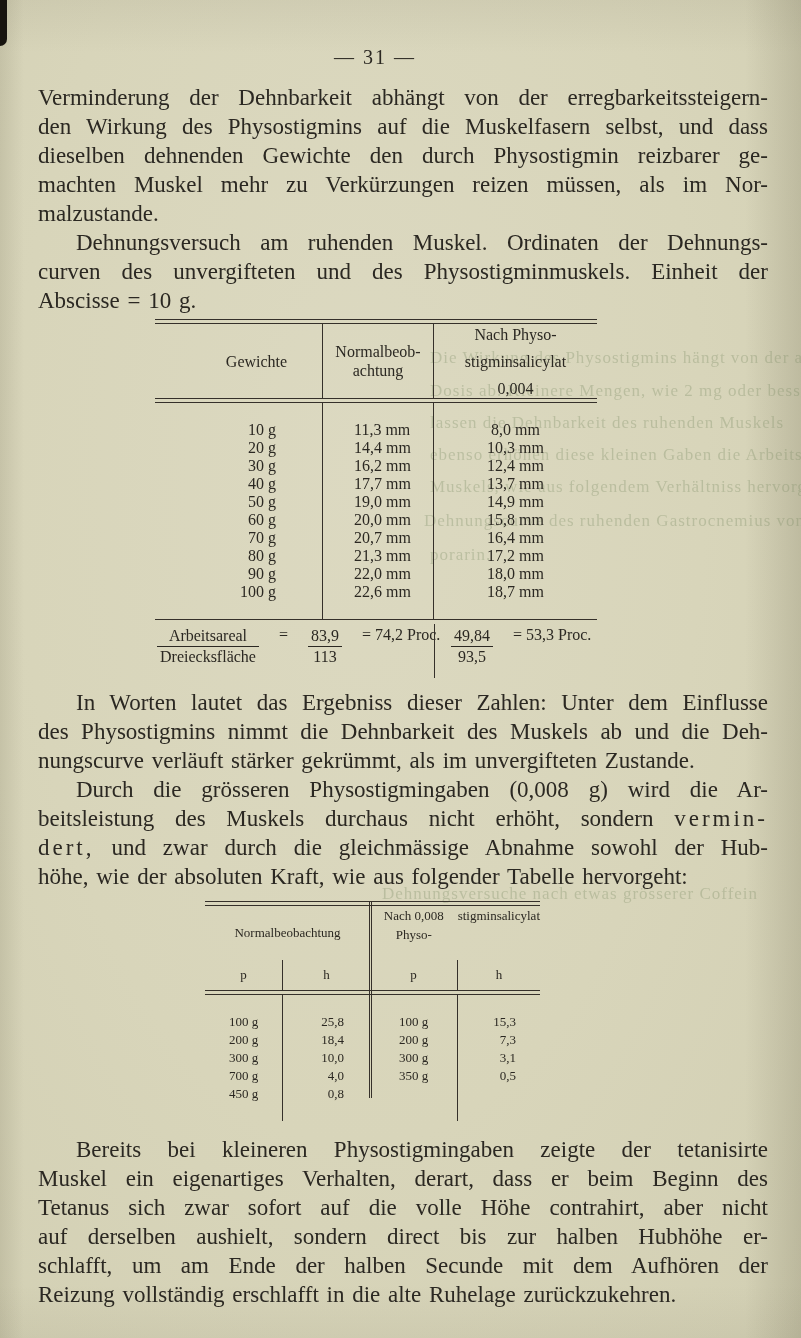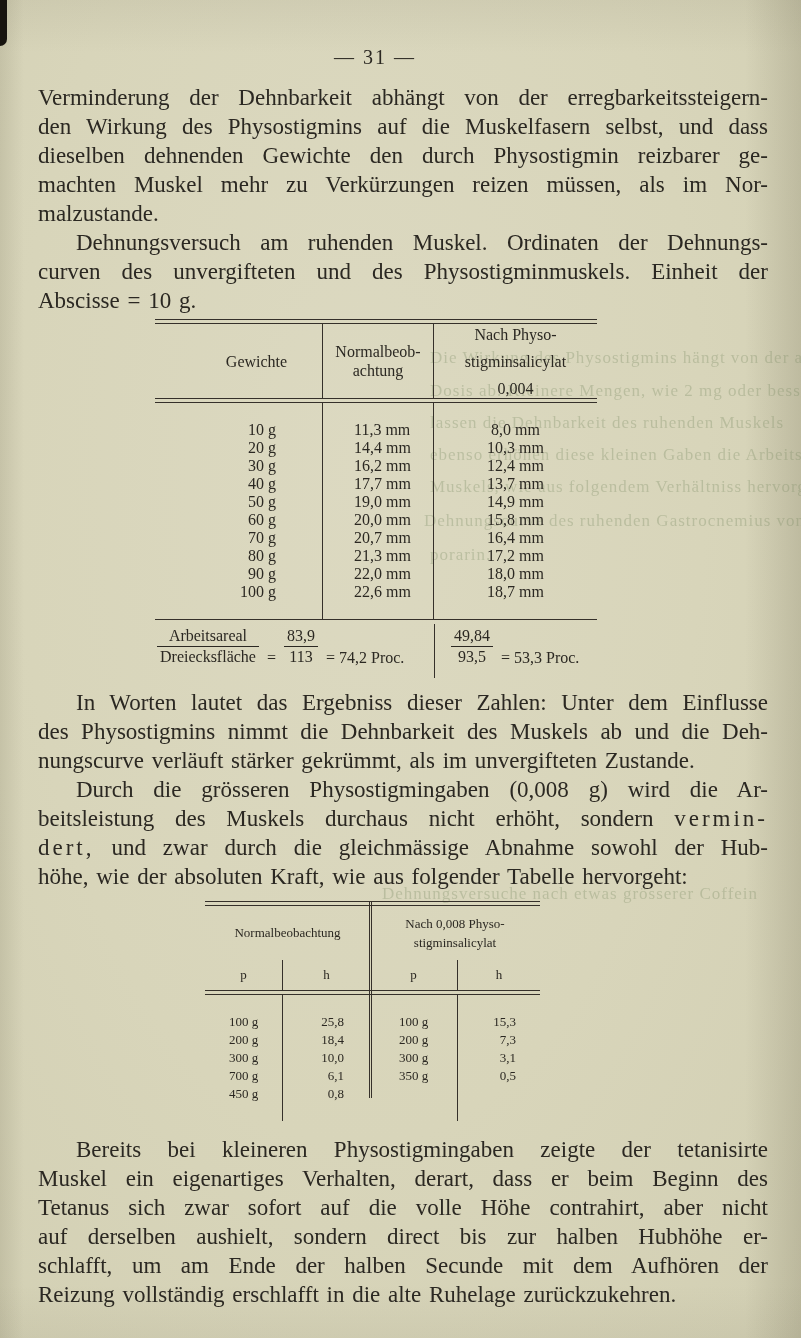--- a/index.html
+++ b/index.html
@@ -48,33 +48,33 @@
   .t1-c3 { width:163px; box-sizing:border-box; text-align:center;gap:8px; }
   .t1-head .t1-c1, .t1-head .t1-c2, .t1-head .t1-c3 {
     height:74px; display:flex; flex-direction:column; justify-content:center;
     line-height:19px; text-align:center; padding:0;
   }
   .t1-head .t1-c1 { padding-left:36px; }
   .t1-data .t1-row { height:18px; line-height:18px; }
   .t1-spacer { height:5px; }
   
   .formula-row { position:relative; height:62px; font-size:16px; }
-  .frml { position:absolute; top:6px; display:flex; align-items:flex-end; gap:8px; white-space:nowrap; }
+  .frml { position:absolute; top:6px; display:flex; align-items:flex-start; gap:20px; white-space:nowrap; }
   .frml.leftpart { left:2px; }
   .frml.rightpart { left:296px; }
   .frac { display:inline-flex; flex-direction:column; align-items:center; }
   .frac .fnum, .frac .fden { display:block; padding:0 3px; line-height:20px; }
   .frac .fbar { align-self:stretch; border-top:1.5px solid #2b2822; margin:0; height:0; }
   .formula-divider { position:absolute; left:279px; top:4px; height:54px; width:0;
                      border-left:1.5px solid #35302a; }
   
   .t2 { position:relative; width:335px; margin:10px 0 14px 167px; font-size:13px; }
   .t2-grouphead { display:flex; height:54px; }
   .t2-g1 { width:165px; display:flex; align-items:center; justify-content:center; }
-  .t2-g2 { width:170px; display:flex; flex-direction:column; justify-content:center;
+  .t2-g2 { width:170px; display:flex; flex-direction:row; justify-content:center;
            text-align:center; line-height:19px; }
   .t2-row { display:flex; }
   .t2-c1 { width:77px;  box-sizing:border-box; text-align:center; }
   .t2-c2 { width:88px;  box-sizing:border-box; text-align:right; padding-right:26px;
            border-left:1px solid #35302a; }
   .t2-c3 { width:87px;  box-sizing:border-box; text-align:center; }
   .t2-c4 { width:83px;  box-sizing:border-box; text-align:right; padding-right:24px;
            border-left:1px solid #35302a; }
   .t2-sub .t2-row { height:30px; line-height:30px; }
   .t2-data .t2-row { height:18px; line-height:18px; }
@@ -289,21 +289,21 @@
           <div class="t2-c4">7,3</div>
         </div>
         <div class="t2-row">
           <div class="t2-c1">300 g</div>
           <div class="t2-c2">10,0</div>
           <div class="t2-c3">300 g</div>
           <div class="t2-c4">3,1</div>
         </div>
         <div class="t2-row">
           <div class="t2-c1">700 g</div>
-          <div class="t2-c2">6,1</div>
+          <div class="t2-c2">4,0</div>
           <div class="t2-c3">350 g</div>
           <div class="t2-c4">0,5</div>
         </div>
         <div class="t2-row">
           <div class="t2-c1">450 g</div>
           <div class="t2-c2">0,8</div>
           <div class="t2-c3"></div>
           <div class="t2-c4"></div>
         </div>
         <div class="t2-row t2-spacer">

